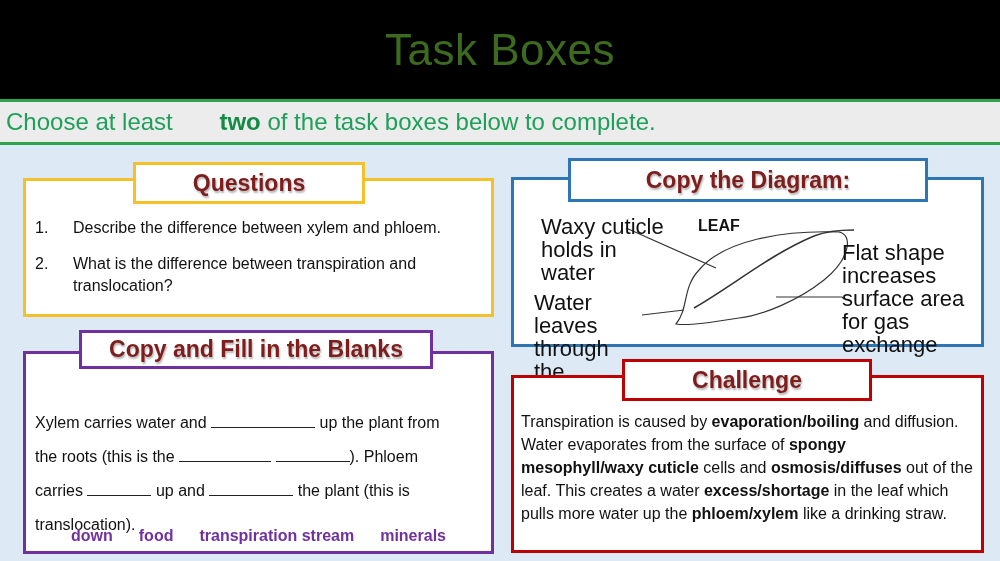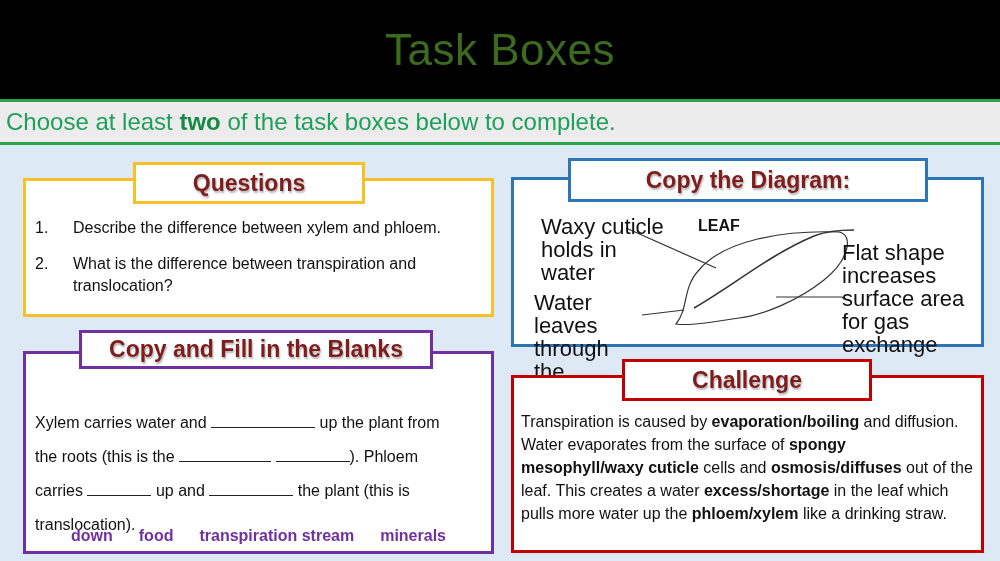--- a/index.html
+++ b/index.html
@@ -21,21 +21,21 @@
   }
   .subtitle-bar {
     position:absolute; left:0; top:102px; width:1000px; height:40px;
     background:#ececec;
     border-bottom:3px solid #2fa34c;
     display:flex; align-items:center;
   }
   .subtitle-bar p {
     margin:0 0 0 6px; font-size:24px; color:#1fa05a;
   }
-  .subtitle-bar b { color:#138a45; }
+  .subtitle-bar b { color:#138a45;margin-left:40px; }
 
   .box {
     position:absolute; background:#fff; box-sizing:border-box;
   }
   .box-title {
     position:absolute; background:#fff; box-sizing:border-box;
     display:flex; align-items:center; justify-content:center;
     font-weight:bold; font-size:23px; color:#7f1d1d;
     text-shadow:1px 2px 2px rgba(0,0,0,0.3);
   }

